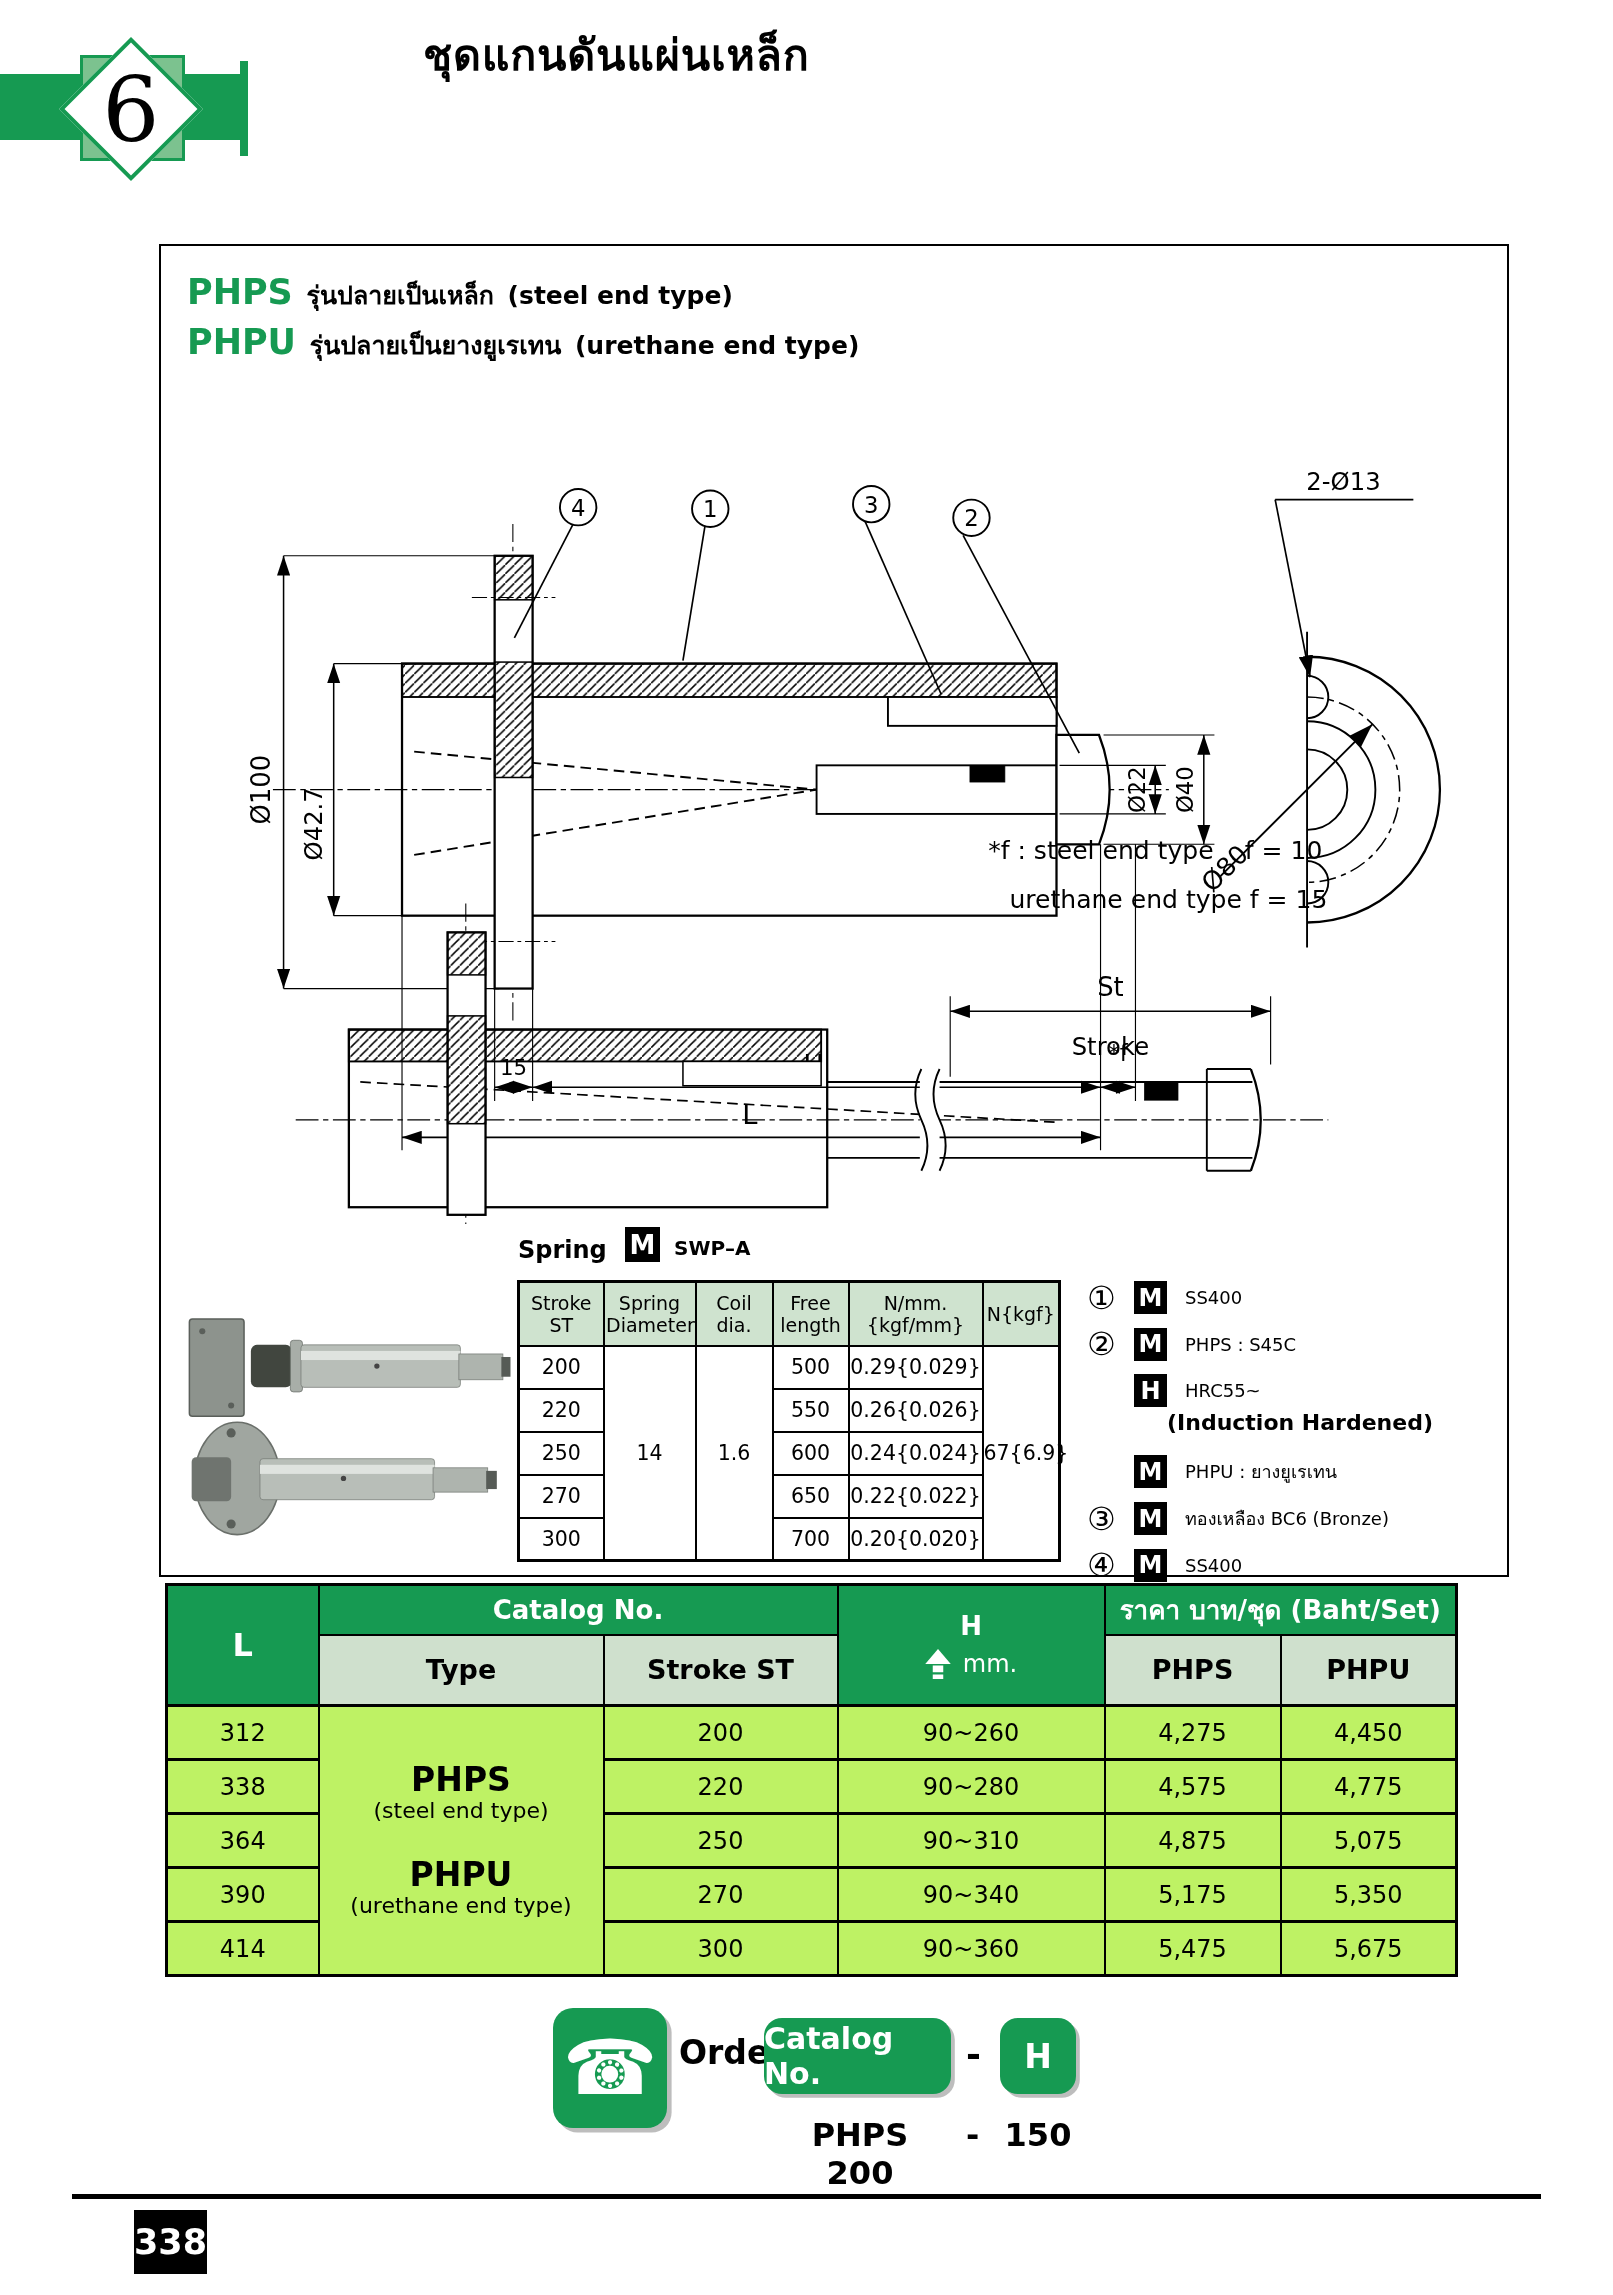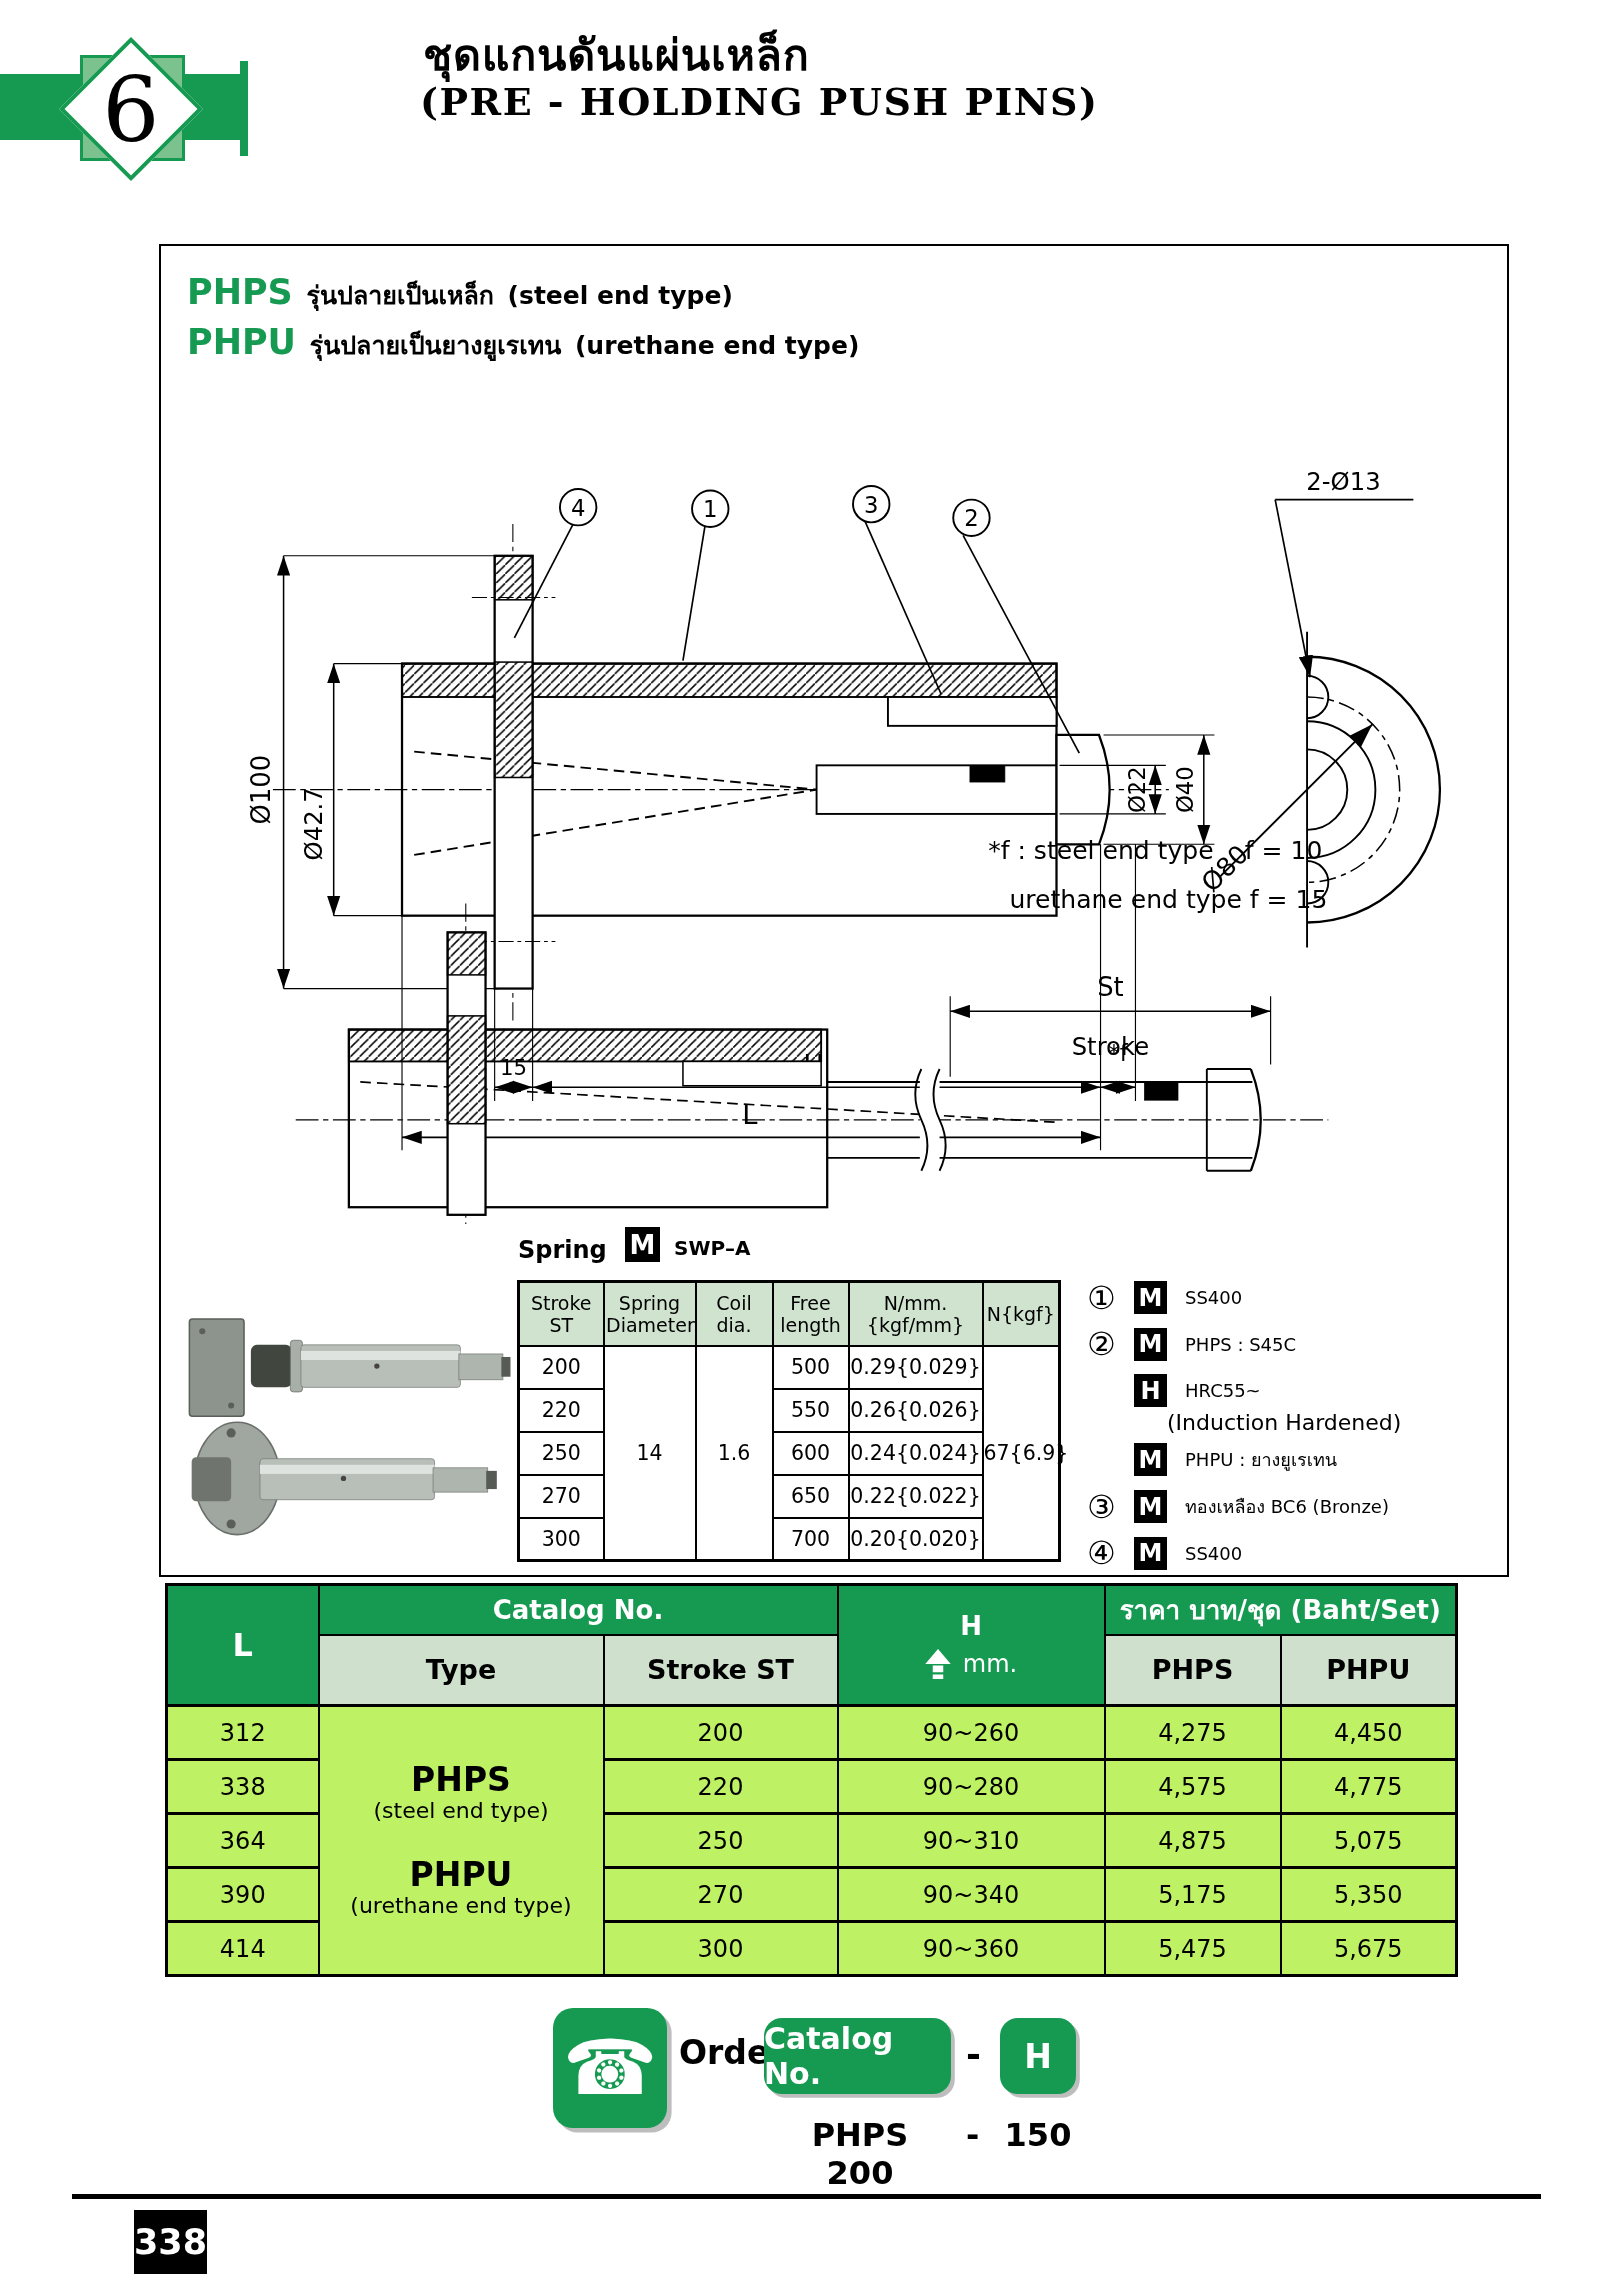--- a/index.html
+++ b/index.html
@@ -42,21 +42,21 @@
   .spring-table { position:absolute; left:517px; top:1280px; width:542px; border:3px solid #000; }
   .spring-table th { background:#cfe3cf; font-size:19px; font-weight:400; height:64px; border:2.3px solid #000; padding:1.5px; }
   .spring-table td { font-size:20.5px; text-align:center; height:43px; border:2.3px solid #000; background:#fff; }
 
   
   .materials { position:absolute; left:1087px; top:1281px; width:418px; }
   .mat-row { display:flex; align-items:center; margin-bottom:13.7px; }
   .mat-num { width:47px; font-size:32px; line-height:1; }
   .mat-badge { width:33px; height:33px; font-size:24px; margin-right:18px; }
   .mat-text { font-size:18px; font-weight:400; }
-  .mat-note { margin-left:80px; font-size:22px; font-weight:400; margin-top:-10.6px; margin-bottom:8px; }
+  .mat-note { margin-left:80px; font-size:22px; font-weight:700; margin-top:-10.6px; margin-bottom:20px; }
 
   
   .price-table { position:absolute; left:165px; top:1583px; width:1290px; border:3.8px solid #000; }
   .price-table th, .price-table td { border:2.3px solid #000; text-align:center; }
   .price-table tr.sep td { border-top:3px solid #000; }
   .th-dark { background:#169a52; color:#fff; }
   .th-light { background:#cfe0cd; color:#000; }
   .pt-r1 th { height:50px; font-size:26px; font-weight:700; }
   .pt-r2 th { height:71px; font-size:27px; font-weight:700;margin-left:40px; }
   .pt-l { font-size:32px !important; font-weight:800; }
@@ -97,21 +97,20 @@
 
 <div class="page">
 
   <div class="logo-band"></div>
   <div class="logo-sq"></div>
   <div class="logo-vbar"></div>
   <div class="logo-diamond">
     <span class="logo-num">6</span>
   </div>
   <div class="title-thai">ชุดแกนดันแผ่นเหล็ก</div>
-  <div class="title-en">(PRE - HOLDING PUSH PINS)</div>
 
   <div class="main-box"></div>
 
   <div class="intro-line" style="left:187px; top:272px;">
     <span class="intro-code">PHPS</span>
     <span class="intro-desc">รุ่นปลายเป็นเหล็ก</span>
     <span class="intro-en">(steel end type)</span>
   </div>
   <div class="intro-line" style="left:187px; top:322px;">
     <span class="intro-code">PHPU</span>

